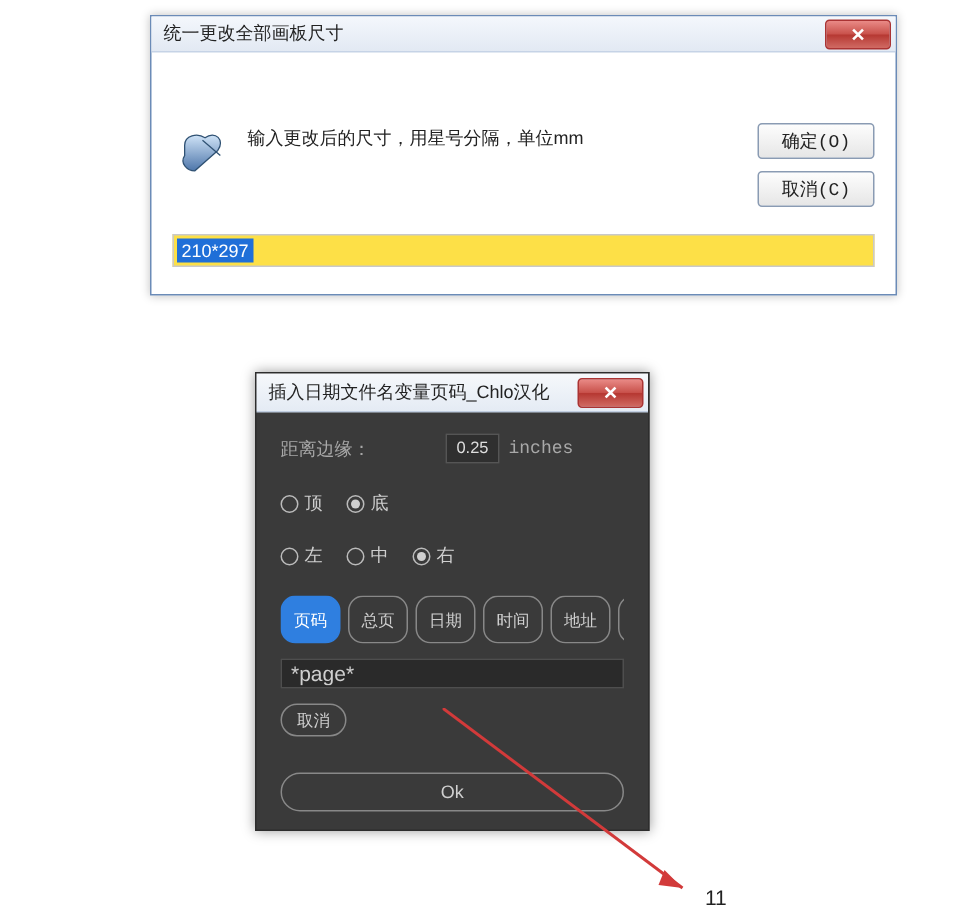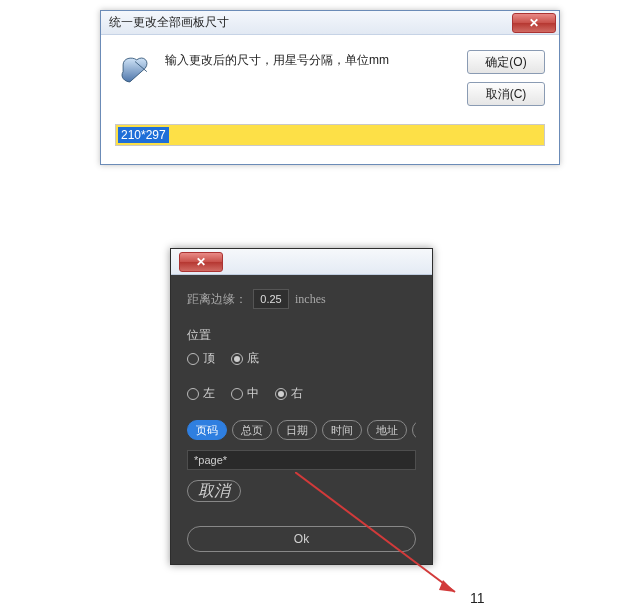--- a/index.html
+++ b/index.html
@@ -10,21 +10,21 @@
     font-family: "Microsoft YaHei", sans-serif;
     font-size: 12px;
     position: relative;
   }
 
   
   .dlg1 {
     position: absolute;
     left: 100px;
     top: 10px;
-    width: 460px;
+    width: 498px;
     border: 1px solid #6b8bb7;
     background: #fff;
     box-shadow: 0 0 6px rgba(0,0,0,.25);
   }
   .dlg1 .titlebar {
     height: 24px;
     background: linear-gradient(#f4f7fc, #e2e9f3);
     border-bottom: 1px solid #c6d3e6;
     display: flex;
     align-items: center;
@@ -42,21 +42,22 @@
     background: linear-gradient(#e98a86, #c9524c 48%, #b63832 52%, #d06a63);
     color: #fff;
     display: flex;
     align-items: center;
     justify-content: center;
     font-weight: bold;
     font-size: 12px;
     cursor: pointer;
   }
   .dlg1 .body {
-    padding: 15px 14px 18px 14px;
+    padding: 26px 14px 18px 14px;
+    margin-top: 21px;
   }
   .dlg1 .row1 {
     display: flex;
     align-items: flex-start;
     gap: 10px;
   }
   .dlg1 .iconbox {
     width: 40px;
     height: 40px;
     display: flex;
@@ -81,20 +82,21 @@
     height: 24px;
     background: linear-gradient(#fdfdfd,#e6e6e6);
     border: 1px solid #8a9bb3;
     border-radius: 3px;
     font-size: 12px;
     color: #222;
     display: flex;
     align-items: center;
     justify-content: center;
     cursor: pointer;
+    font-family: Liberation Mono, monospace;
   }
   .dlg1 .inputrow {
     margin-top: 18px;
   }
   .dlg1 .sel-wrap {
     position: relative;
     width: 100%;
     height: 22px;
     border: 1px solid #c9c9c9;
     background: #fde047;
@@ -168,22 +170,23 @@
     width: 36px;
     height: 20px;
     background: #2f2f2f;
     border: 1px solid #555;
     color: #ddd;
     font-size: 11px;
     display: flex;
     align-items: center;
     justify-content: center;
     padding: 0 4px;
-  }
-  .dlg2 .unit { color: #a8a8a8; font-family: Liberation Serif, serif; font-size: 12px; }
+    margin-left: 44px;
+  }
+  .dlg2 .unit { color: #a8a8a8; font-family: Liberation Mono, monospace; font-size: 12px; }
 
   .dlg2 .radios {
     display: flex;
     gap: 16px;
     align-items: center;
     margin-bottom: 18px;
     margin-top: 4px;
   }
   .dlg2 .radio {
     display: flex;
@@ -208,21 +211,21 @@
 
   .dlg2 .chips {
     display: flex;
     gap: 5px;
     flex-wrap: nowrap;
     margin-top: 4px;
     margin-bottom: 10px;
     overflow: hidden;
   }
   .dlg2 .chip {
-    height: 20px;
+    height: 32px;
     padding: 0 8px;
     border-radius: 10px;
     border: 1px solid #888;
     color: #cfcfcf;
     font-size: 11px;
     display: inline-flex;
     align-items: center;
     justify-content: center;
     cursor: pointer;
     white-space: nowrap;
@@ -232,38 +235,37 @@
     border-color: #2f7fe0;
     color: #fff;
   }
 
   .dlg2 .textline {
     width: 100%;
     height: 20px;
     background: #2a2a2a;
     border: 1px solid #4e4e4e;
     color: #cfcfcf;
-    font-size: 11px;
+    font-size: 14px;
     padding: 2px 6px;
     margin-bottom: 10px;
   }
 
   .dlg2 .cancelchip {
     height: 22px;
     padding: 0 10px;
     border-radius: 11px;
     border: 1px solid #888;
     color: #cfcfcf;
-    font-size: 16px;
+    font-size: 11px;
     display: inline-flex;
     align-items: center;
     justify-content: center;
     cursor: pointer;
     margin-bottom: 24px;
-    font-style: italic;
   }
 
   .dlg2 .okbtn {
     width: 100%;
     height: 26px;
     border: 1px solid #888;
     border-radius: 13px;
     color: #cfcfcf;
     font-size: 12px;
     display: flex;
@@ -324,33 +326,33 @@
     <div class="inputrow">
       <div class="sel-wrap">
         <span class="sel-text">210*297</span>
       </div>
     </div>
   </div>
 </div>
 
 <div class="dlg2">
   <div class="titlebar">
+    <span>插入日期文件名变量页码_Chlo汉化</span>
     <div class="close-btn">
       <span>✕</span>
     </div>
   </div>
   <div class="body">
 
     <div class="margin-row">
       <span class="lbl">距离边缘：</span>
       <span class="num">0.25</span>
       <span class="unit">inches</span>
     </div>
 
-    <div class="sectlbl">位置</div>
     <div class="radios">
       <div class="radio">
         <span class="r-outer"></span>
         <span>顶</span>
       </div>
       <div class="radio">
         <span class="r-outer">
             <span class="r-inner"></span>
           </span>
         <span>底</span>

